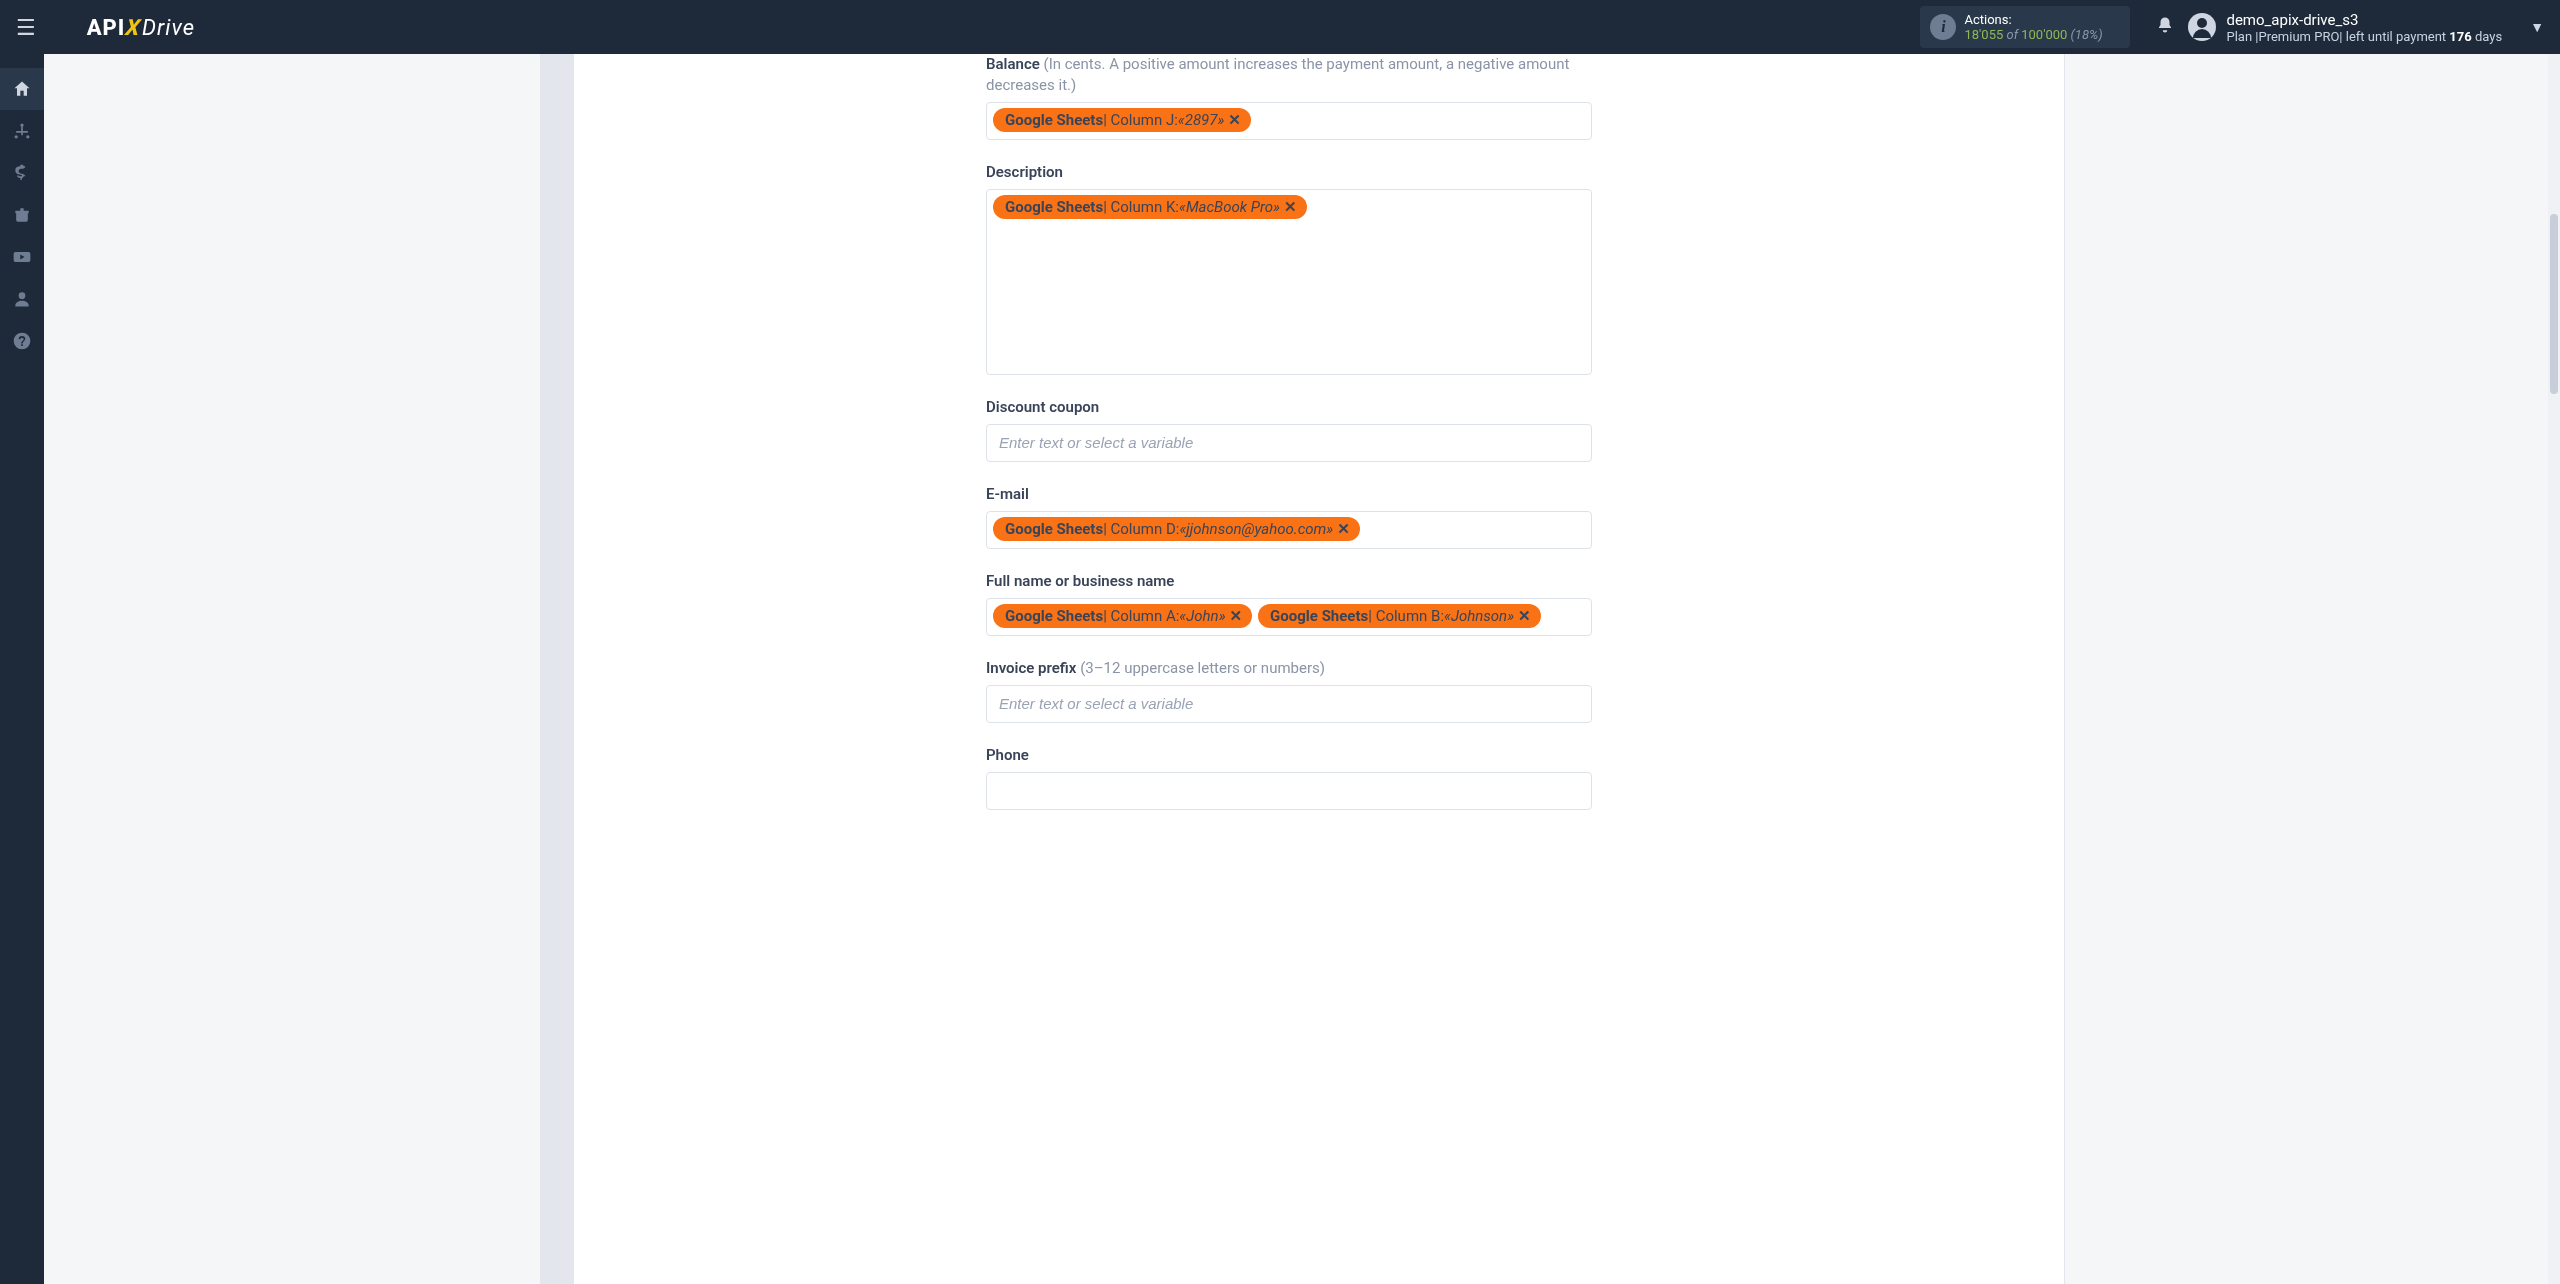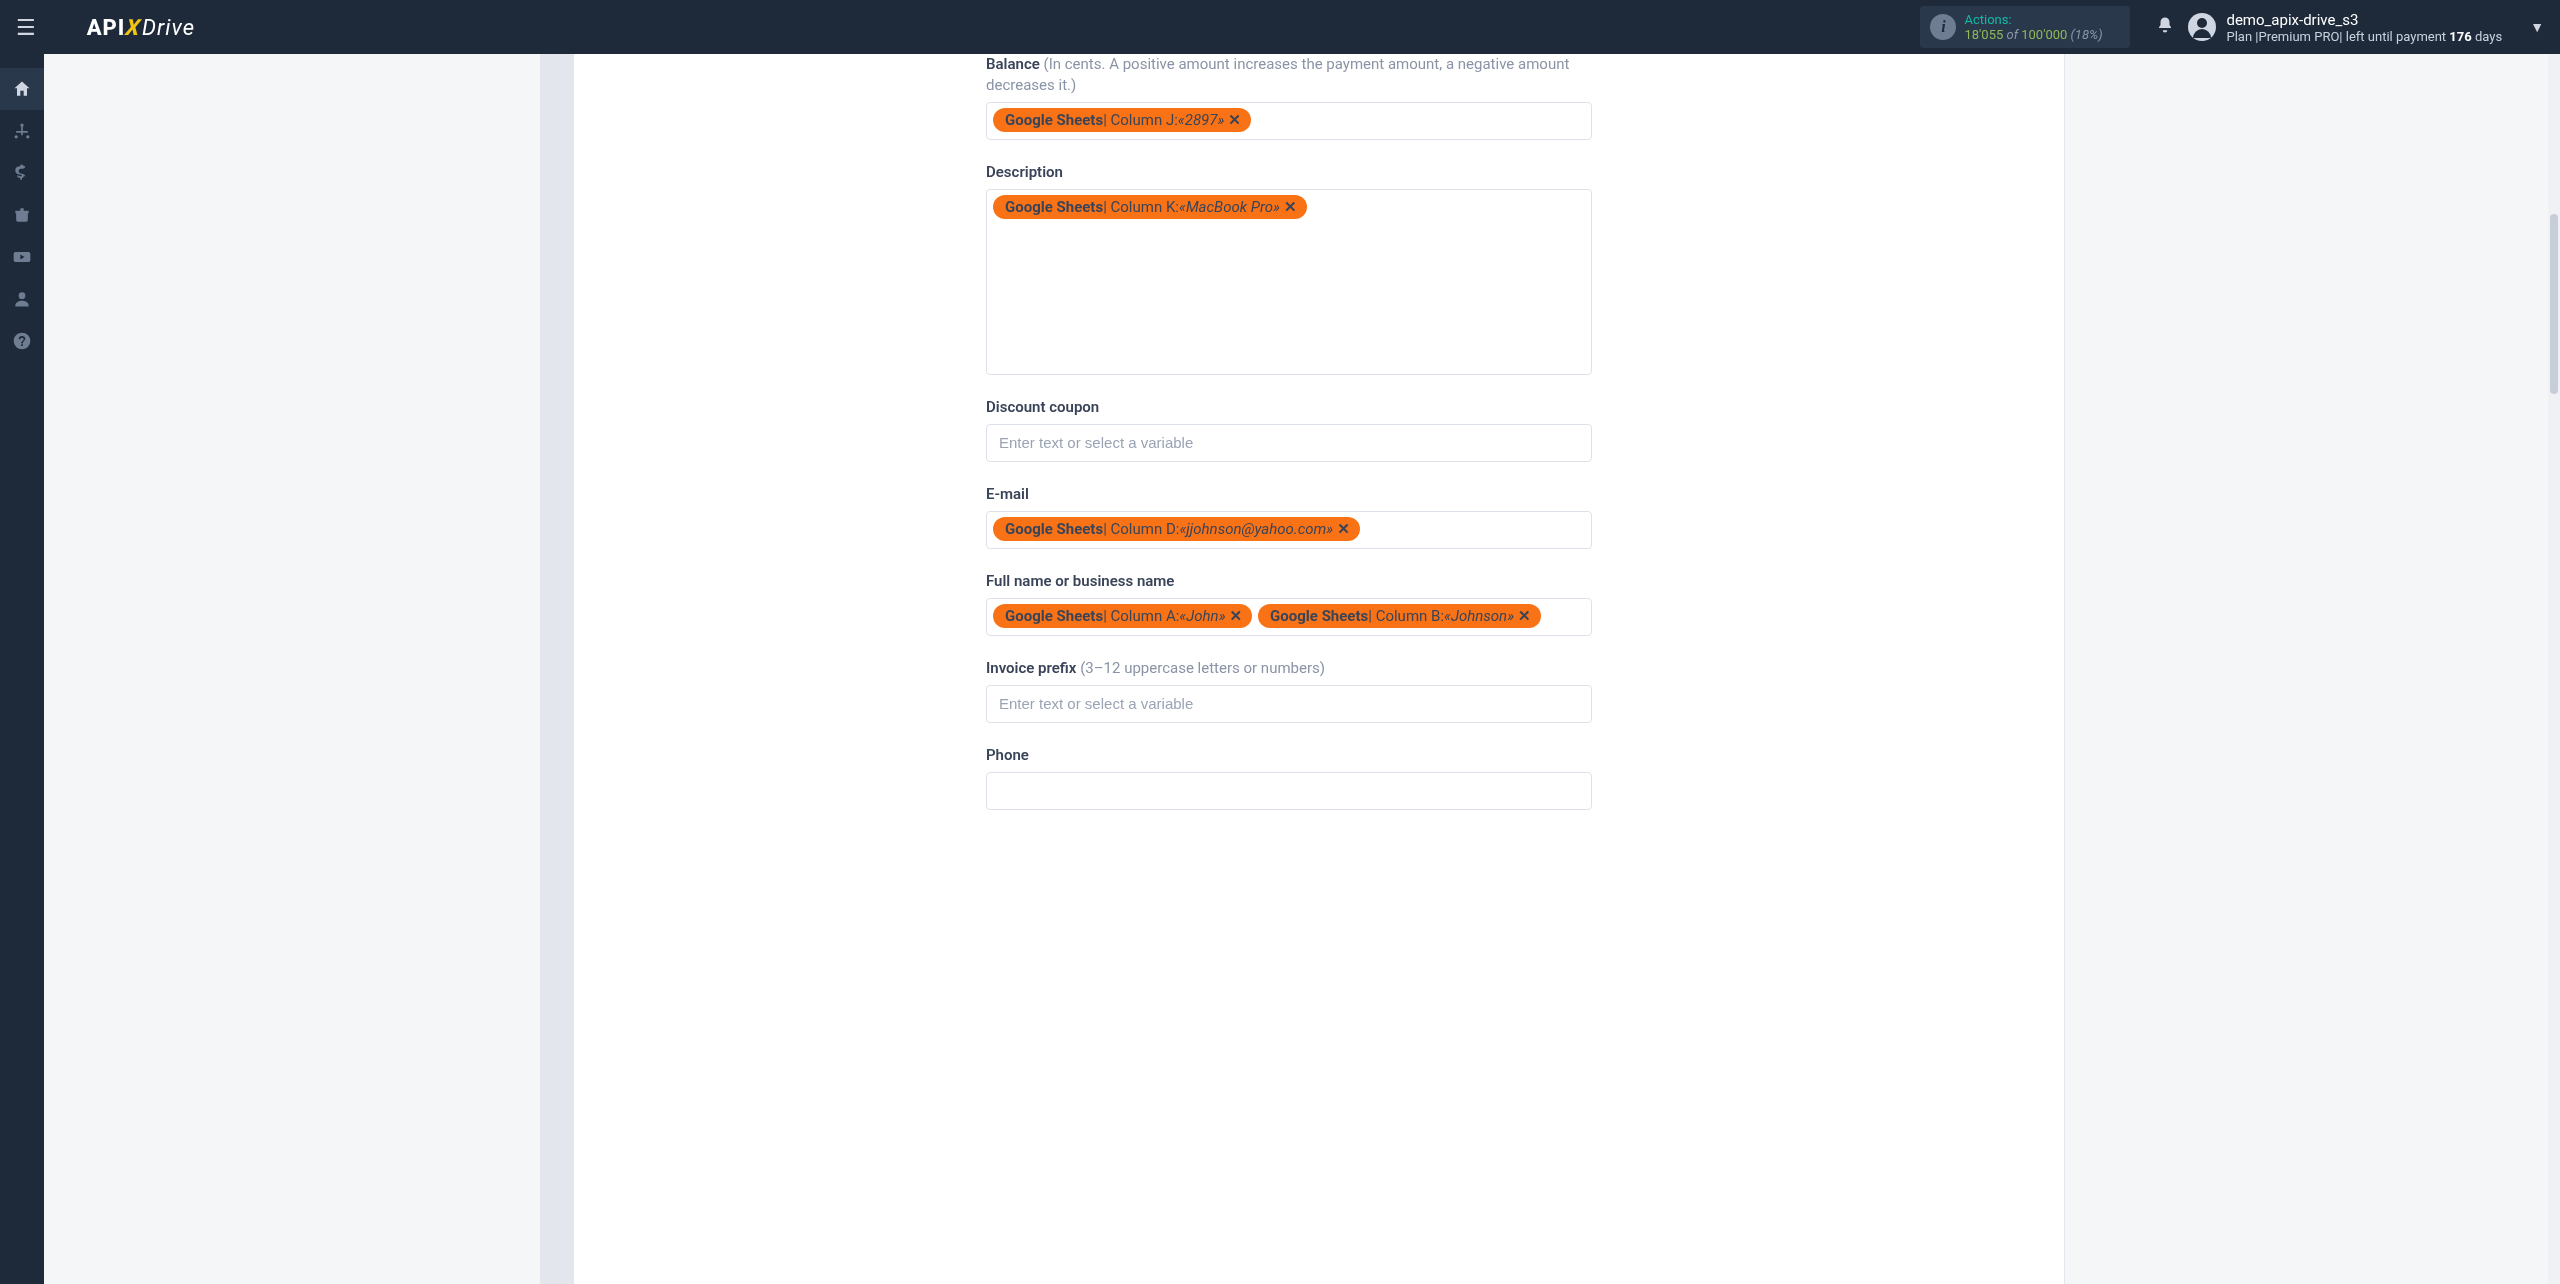--- a/index.html
+++ b/index.html
@@ -9,21 +9,21 @@
 .hamburger { color: #cfd6e1; font-size: 22px; margin-right: 14px; cursor: pointer; }
 .logo { display: flex; align-items: center; font-weight: 800; font-size: 22px; letter-spacing: 1px; color: #fff; }
 .logo .api { color:#fff;margin-left:37px; }
 .logo .x { color:#f0c413; font-style: italic; margin: 0 1px; transform: skewX(-8deg); display:inline-block; }
 .logo .drive { color:#fff; font-weight: 400; font-style: italic; }
 
 .top-spacer { flex: 1; }
 
 .actions-box { background: #2a384b; border-radius: 4px; padding: 6px 14px 6px 44px; position: relative; margin-right: 12px; min-width: 210px; }
 .actions-box .info-icon { position:absolute; left:10px; top:50%; transform:translateY(-50%); width:26px; height:26px; background:#6f7d92; border-radius:50%; color:#1e2a3a; display:flex; align-items:center; justify-content:center; font-weight:bold; font-style: italic; font-size:16px; font-family: Georgia, serif; }
-.actions-box .line1 { color:#14b8a6; font-size:13px; }
+.actions-box .line1 { color:#ffffff; font-size:13px; }
 .actions-box .line2 { font-size:13px; }
 .actions-box .num1 { color:#8fb956; }
 .actions-box .of { color:#8a97ab; font-style: italic; }
 .actions-box .num2 { color:#8fb956; }
 .actions-box .pct { color:#8a97ab; font-style: italic; }
 
 .bell { color:#cfd6e1; font-size:18px; margin: 0 14px; cursor:pointer; }
 .avatar-icon { width:28px; height:28px; background:#cfd6e1; border-radius:50%; margin-right:10px; position:relative; }
 .avatar-icon::before { content:""; position:absolute; top:5px; left:9px; width:10px; height:10px; background:#1e2a3a; border-radius:50%; }
 .avatar-icon::after { content:""; position:absolute; bottom:3px; left:5px; width:18px; height:9px; background:#1e2a3a; border-radius:9px 9px 0 0; }
@@ -43,21 +43,21 @@
 .left-gutter { width: 34px; background:#e3e7ed; }
 .card-wrap { width: 1490px; background:#fff; min-height: calc(100vh - 54px); box-shadow: 0 0 0 1px #e3e7ed; }
 .form-col { margin-left: 412px; width: 606px; padding-bottom: 40px; }
 
 .field { margin-bottom: 22px; }
 .field-label { font-size: 15px; color:#5b667a; margin-bottom: 6px; line-height:1.4; }
 .field-label .strong { font-weight:600; color:#3a4458; }
 .field-label .hint { color:#8a94a6; font-weight:400; }
 .input-box { border:1px solid #dde2ea; border-radius:4px; min-height:38px; padding:5px 6px; display:flex; flex-wrap:wrap; gap:6px; align-items:flex-start; }
 .input-box.tall { min-height: 186px; }
-.input-box input.free { border:none; outline:none; flex:1; min-width:120px; font-size:15px; color:#3a4458; padding:4px 6px; }
+.input-box input.free { border:none; outline:none; flex:1; min-width:120px; font-size:15px; color:#3a4458; padding:4px 6px;font-style:italic; }
 .input-box input.free::placeholder { color:#9aa3b4; }
 
 .chip { background:#f97316; border-radius:14px; padding:3px 10px 3px 12px; font-size:15px; color:#3a4458; display:inline-flex; align-items:center; gap:0; white-space:nowrap; }
 .chip .src { font-weight:700; }
 .chip .col { color:#3a4458; }
 .chip .val { font-style:italic; }
 .chip .x { font-weight:700; margin-left:4px; cursor:pointer; color:#3a4458; font-style:normal; }
 
 .vscroll { position:fixed; right:0; top:54px; bottom:0; width:12px; background:#f0f1f4; }
 .vscroll .thumb { position:absolute; left:2px; right:2px; top:160px; height:180px; background:#c7ced9; border-radius:4px; }

